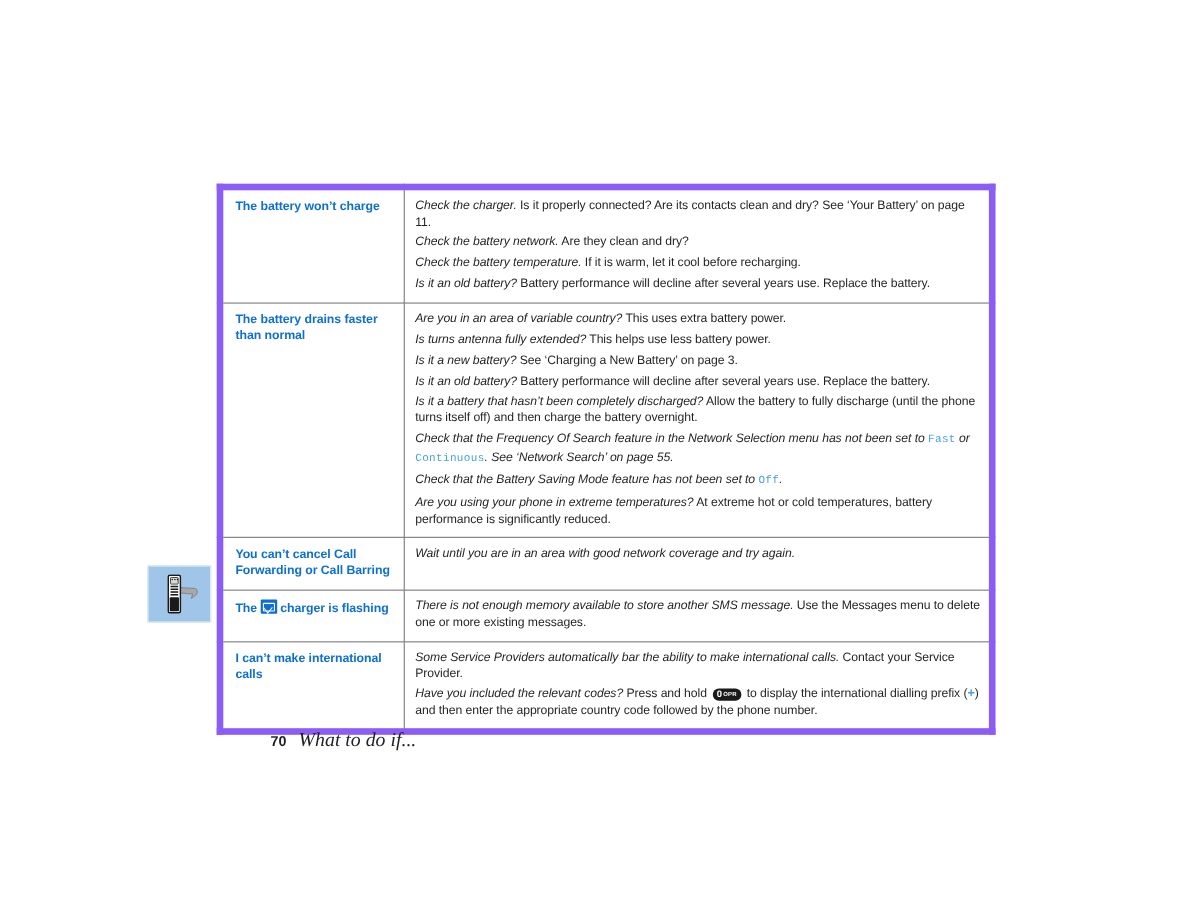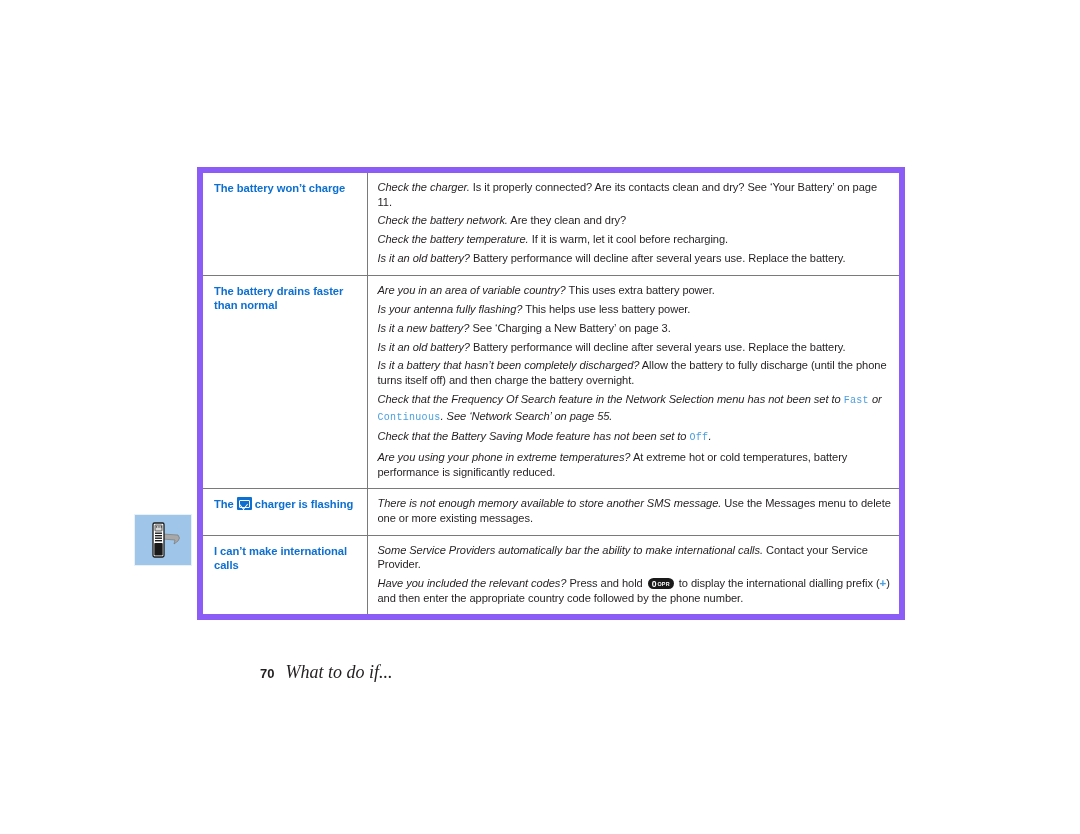--- a/index.html
+++ b/index.html
@@ -153,21 +153,21 @@
   .plus-glyph {
     color: #4a9fe0;
     font-weight: bold;
     font-style: normal;
     font-size: 11.5px;
   }
 
   
   .footer {
     position: absolute;
-    left: 260px;
+    left: 246px;
     top: 662px;
     display: flex;
     align-items: baseline;
   }
   .footer .pg {
     font-family: "Liberation Sans", sans-serif;
     font-weight: bold;
     font-size: 13px;
     color: #231f20;
     margin-right: 11px;
@@ -223,31 +223,43 @@
 
   <tr>
     <td>
       <div class="qcell">
         <div class="qtext">The battery drains faster than normal</div>
       </div>
     </td>
     <td>
       <div class="acell">
         <p class="ln"><i>Are you in an area of variable country?</i><span> This uses extra battery power.</span></p>
-        <p class="ln"><i>Is your antenna fully flashing?</i><span> This helps use less battery power.</span></p>
+        <p class="ln"><i>Is turns antenna fully extended?</i><span> This helps use less battery power.</span></p>
         <p class="ln"><i>Is it a new battery?</i><span> See ‘Charging a New Battery’ on page 3.</span></p>
         <p class="ln"><i>Is it an old battery?</i><span> Battery performance will decline after several years use. Replace the battery.</span></p>
         <p class="ln"><i>Is it a battery that hasn’t been completely discharged?</i><span> Allow the battery to fully discharge (until the phone turns itself off) and then charge the battery overnight.</span></p>
         <p class="ln"><i>Check that the Frequency Of Search feature in the Network Selection menu has not been set to </i><span class="code">Fast</span><i> or </i><span class="code">Continuous</span><i>. See ‘Network Search’ on page 55.</i></p>
         <p class="ln"><i>Check that the Battery Saving Mode feature has not been set to </i><span class="code">Off</span><i>.</i></p>
         <p class="ln"><i>Are you using your phone in extreme temperatures?</i><span> At extreme hot or cold temperatures, battery performance is significantly reduced.</span></p>
       </div>
     </td>
   </tr>
 
+  <tr>
+    <td>
+      <div class="qcell">
+        <div class="qtext">You can’t cancel Call Forwarding or Call Barring</div>
+      </div>
+    </td>
+    <td>
+      <div class="acell">
+        <p class="ln"><i>Wait until you are in an area with good network coverage and try again.</i></p>
+      </div>
+    </td>
+  </tr>
 
   <tr>
     <td>
       <div class="qcell">
         <div class="qtext"><span>The</span><span class="env-icon"></span><span>charger is flashing</span></div>
       </div>
     </td>
     <td>
       <div class="acell">
         <p class="ln"><i>There is not enough memory available to store another SMS message.</i><span> Use the Messages menu to delete one or more existing messages.</span></p>

